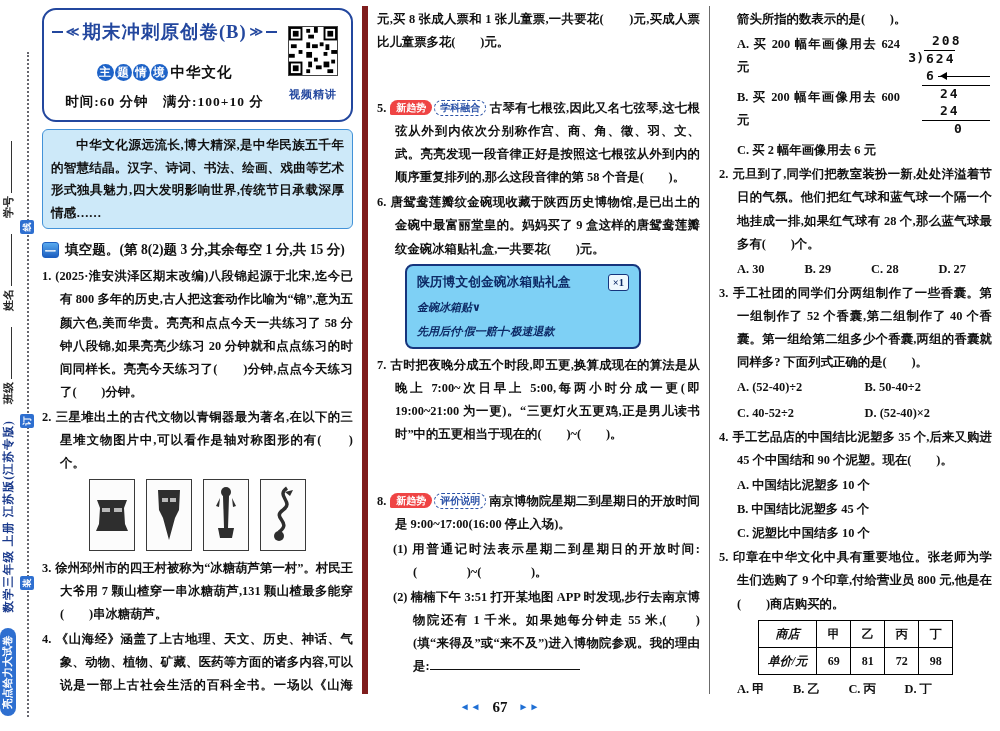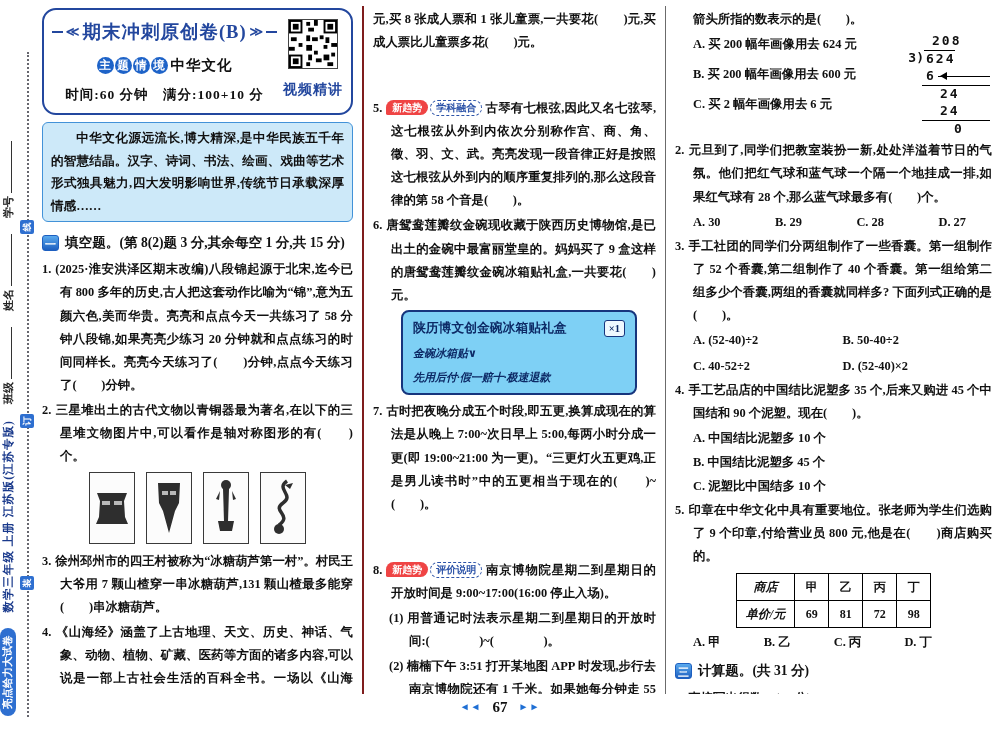--- a/index.html
+++ b/index.html
@@ -28,45 +28,45 @@
     padding:1px 7px; border-radius:9px;
   }
   .edition { color:#1a3a8c; font-weight:700; font-size:11.5px; letter-spacing:1px; }
   .side-field { font-weight:600; color:#222; }
   .side-blank { display:inline-block; width:52px; border-bottom:1px solid #333; height:10px; margin-left:3px; }
 
   
   .content { position:absolute; left:38px; top:6px; width:956px; height:688px; display:flex; }
   .col { overflow:hidden; font-size:12.4px; line-height:1.86; font-weight:600; text-align:justify; }
   .col1 { width:324px; padding:2px 9px 0 4px; }
-  .col2 { width:304px; border-left:2px solid #7f1d1d; border-right:1px solid #6b6b6b; padding:2px 9px 0 9px; }
+  .col2 { width:348px; border-left:6px solid #7f1d1d; border-right:1px solid #6b6b6b; padding:2px 9px 0 9px; }
   .col3 { flex:1; padding:2px 2px 0 9px; }
 
   
   .header-box {
     border:2px solid #23479e; border-radius:14px; padding:5px 8px 6px 8px;
     display:flex; align-items:stretch; gap:6px; margin-bottom:7px;
   }
   .hb-left { flex:1; text-align:center; }
   .hb-title-row { display:flex; align-items:center; gap:3px; }
   .deco-line { flex:1; height:2px; background:#23479e; }
   .deco-arrow { color:#23479e; font-weight:800; font-size:13px; }
   .hb-title { color:#23479e; font-weight:800; font-size:18.5px; letter-spacing:1px; white-space:nowrap; }
-  .hb-theme-row { margin-top:3px; display:flex; align-items:center; justify-content:center; gap:2px; }
+  .hb-theme-row { margin-top:10px; display:flex; align-items:center; justify-content:center; gap:2px; }
   .tc {
     display:inline-block; width:17px; height:17px; border-radius:50%;
     background:#1e63c8; color:#fff; font-size:11.5px; line-height:17px;
     text-align:center; font-weight:700; margin-right:1px;
   }
   .theme-value { font-weight:800; font-size:14.5px; color:#111; letter-spacing:1px; }
   .hb-time { margin-top:3px; font-weight:700; font-size:13.5px; letter-spacing:1px; }
   .hb-qr { width:60px; display:flex; flex-direction:column; align-items:center; justify-content:center; }
   .qr { width:50px; height:50px; border:1px solid #444; background:#fff; }
   .qr svg { display:block; width:100%; height:100%; }
-  .qr-caption { font-size:14px; color:#23479e; font-weight:700; margin-top:8px; letter-spacing:1px; }
+  .qr-caption { font-size:11px; color:#23479e; font-weight:700; margin-top:8px; letter-spacing:1px; }
 
   
   .intro-box {
     background:#cde9f9; border:1.5px solid #4292d8; border-radius:6px;
     padding:4px 8px; font-size:12.6px; line-height:1.78; font-weight:700;
     text-indent:2em; margin-bottom:8px;
   }
 
   
   .sec { display:flex; align-items:center; gap:6px; font-size:13.6px; font-weight:800; margin:4px 0 3px 0; }

